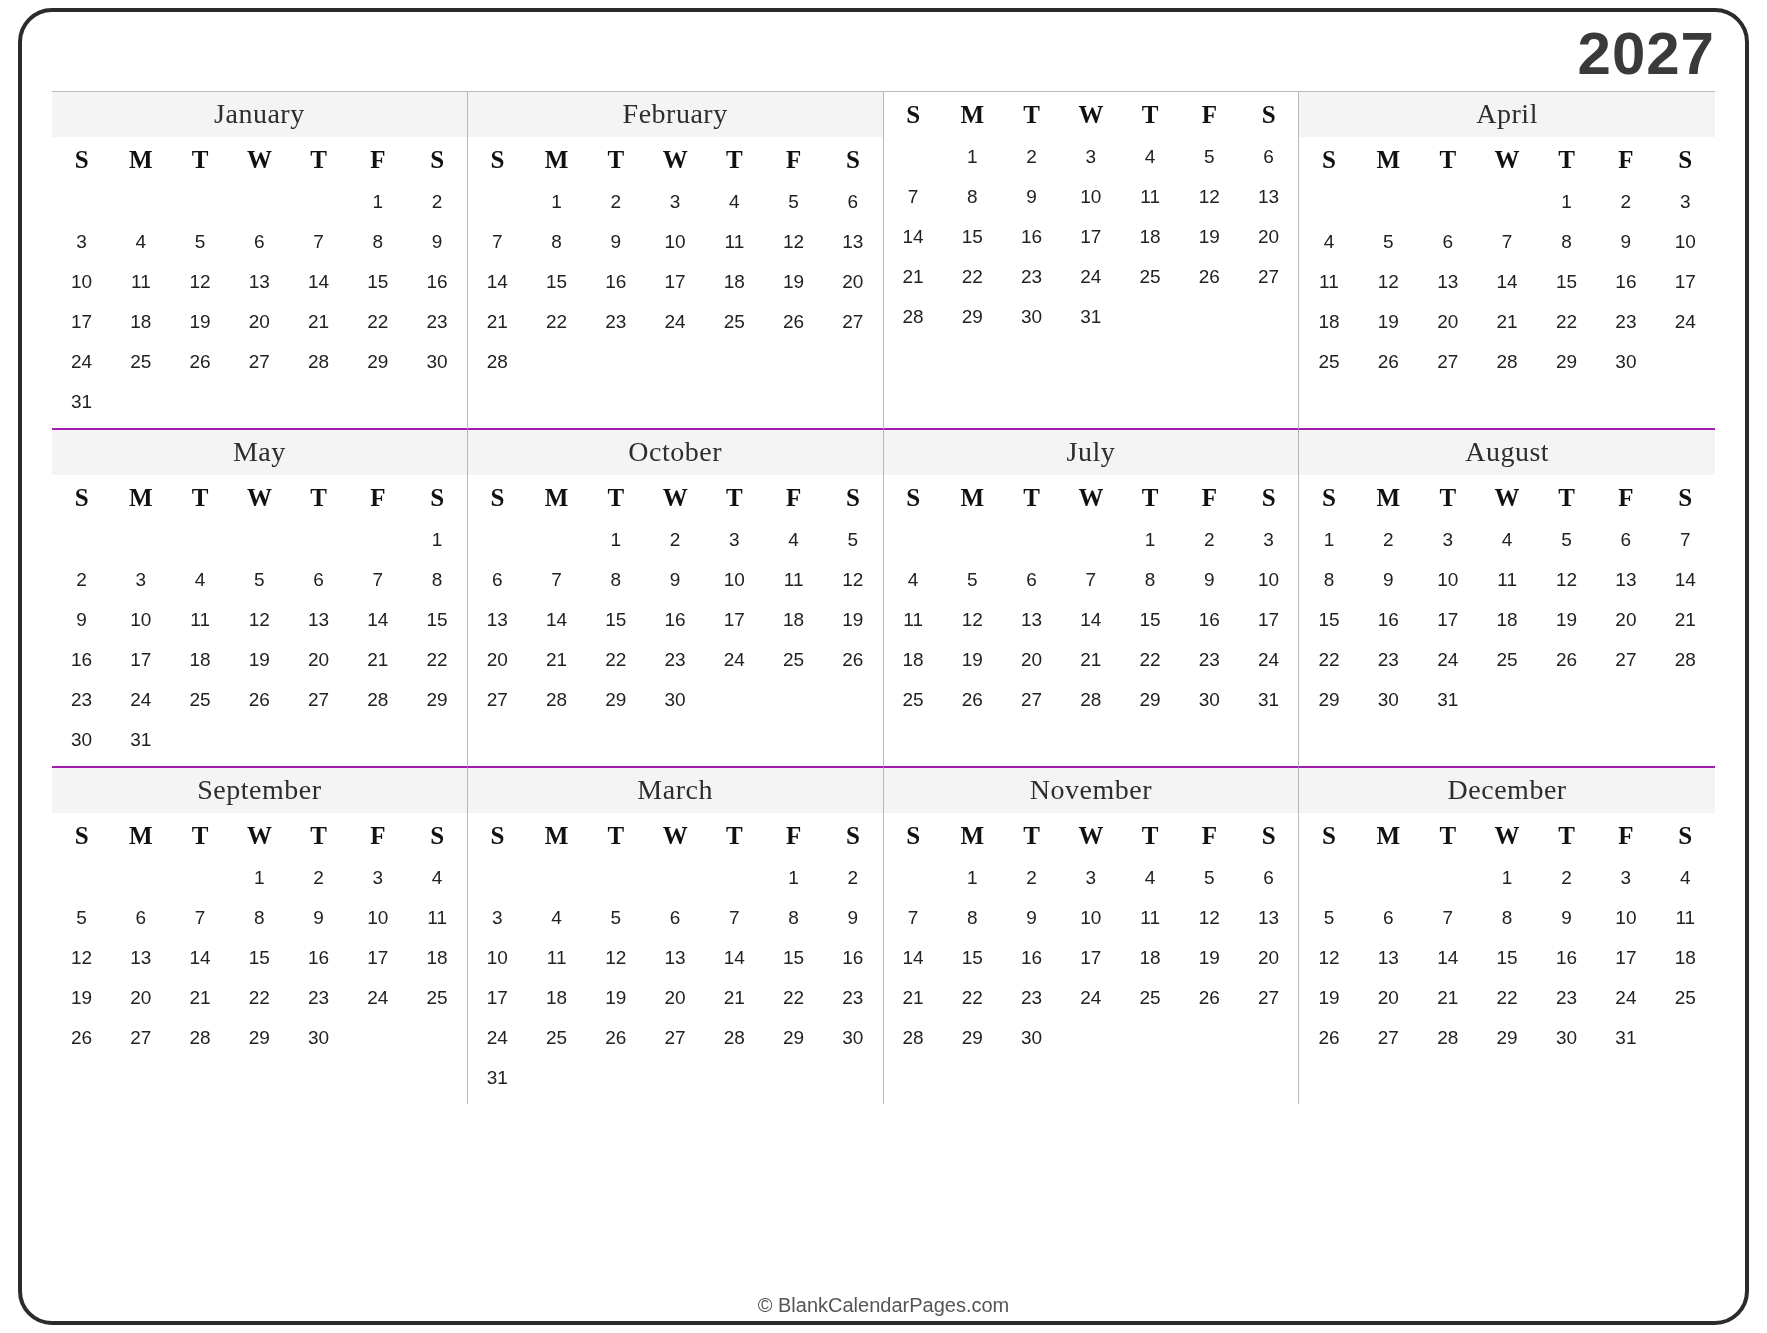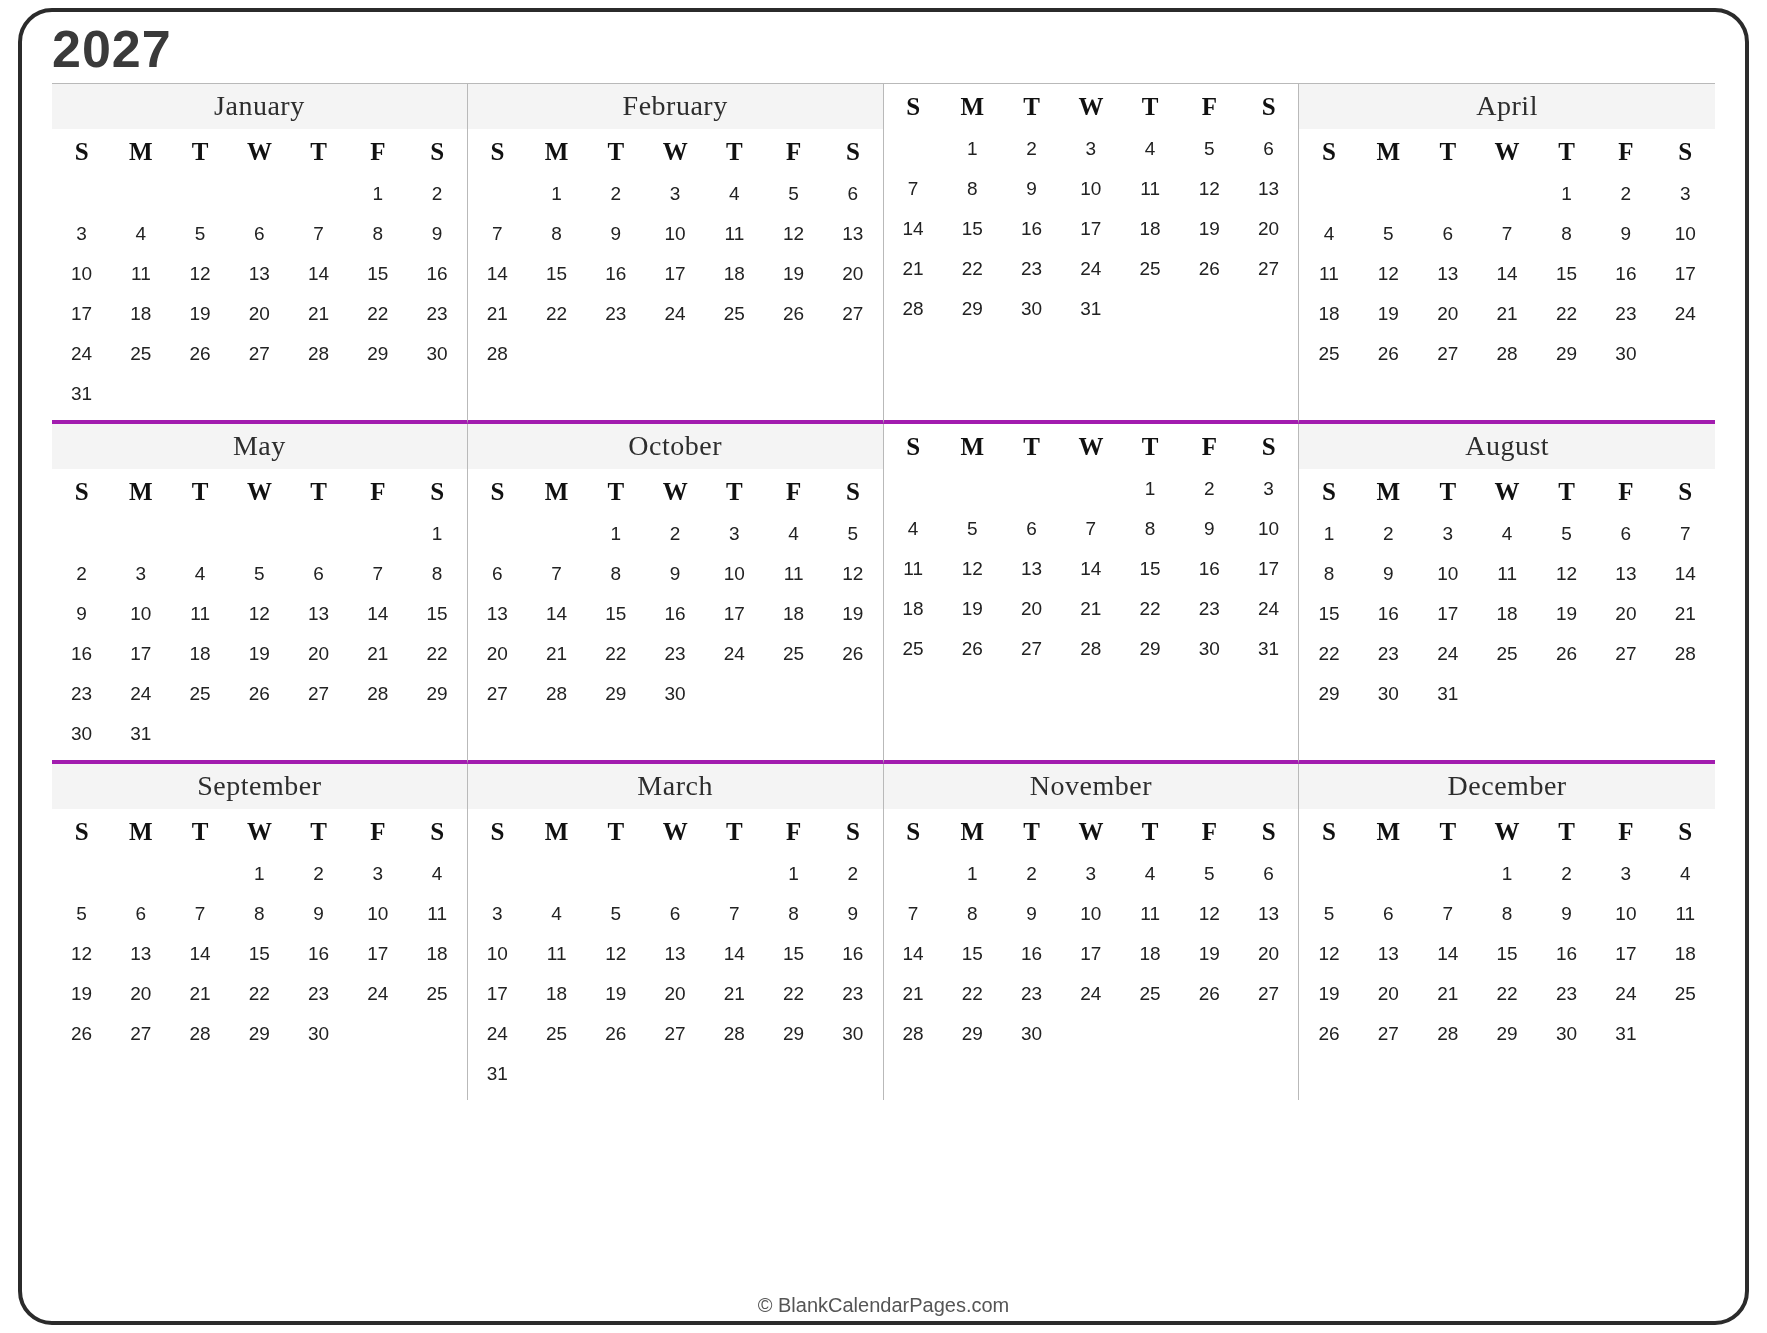--- a/index.html
+++ b/index.html
@@ -30,37 +30,37 @@
     border: 4px solid #2b2b2b;
     border-radius: 34px;
     box-sizing: border-box;
   }
   .inner {
     position: relative;
     z-index: 2;
     padding: 0 30px;
   }
   .year-title {
-    text-align: left;
-    font-size: 52px;
+    text-align: right;
+    font-size: 60px;
     font-weight: bold;
     letter-spacing: 1px;
     color: #3a3a3a;
     font-family: "Liberation Sans", sans-serif;
     margin: 12px 0 6px 0;
     line-height: 1.05;
   }
   .grid {
     display: grid;
     grid-template-columns: repeat(4, 1fr);
     border-top: 1px solid #b9b9b9;
   }
   .month {
     border-right: 1px solid #b9b9b9;
-    border-bottom: 4px solid #a21caf;
+    border-bottom: 2px solid #a21caf;
     box-sizing: border-box;
     padding: 0 0 6px 0;
   }
   .month:nth-child(4n) {
     border-right: none;
   }
   .month:nth-child(n+9) {
     border-bottom: none;
   }
   .month-name {
@@ -498,20 +498,21 @@
                 <td>29</td>
                 <td>30</td>
                 <td></td>
                 <td></td>
                 <td></td>
               </tr>
             </tbody>
           </table>
         </div>
         <div class="month">
+          <div class="month-name">July</div>
           <table class="cal">
             <thead>
               <tr>
                 <th>S</th>
                 <th>M</th>
                 <th>T</th>
                 <th>W</th>
                 <th>T</th>
                 <th>F</th>
                 <th>S</th>

